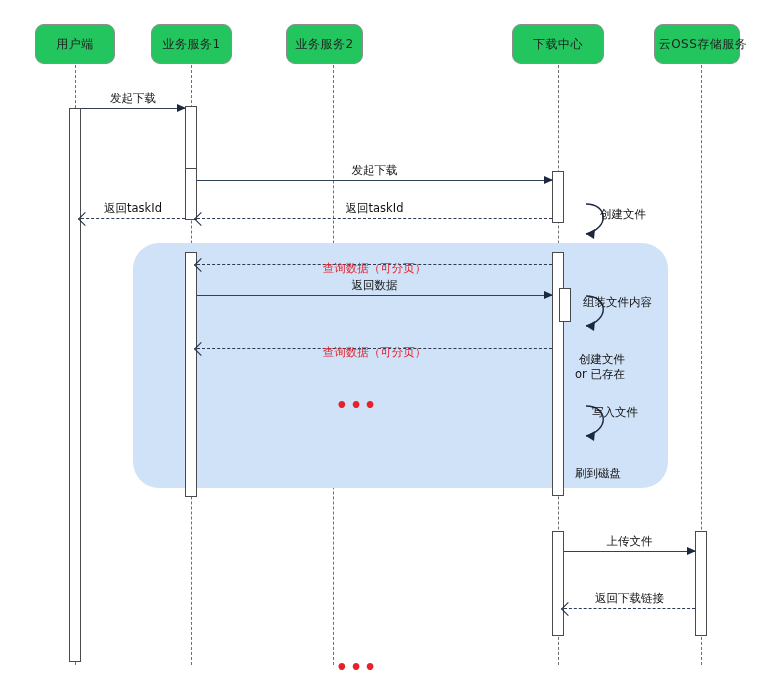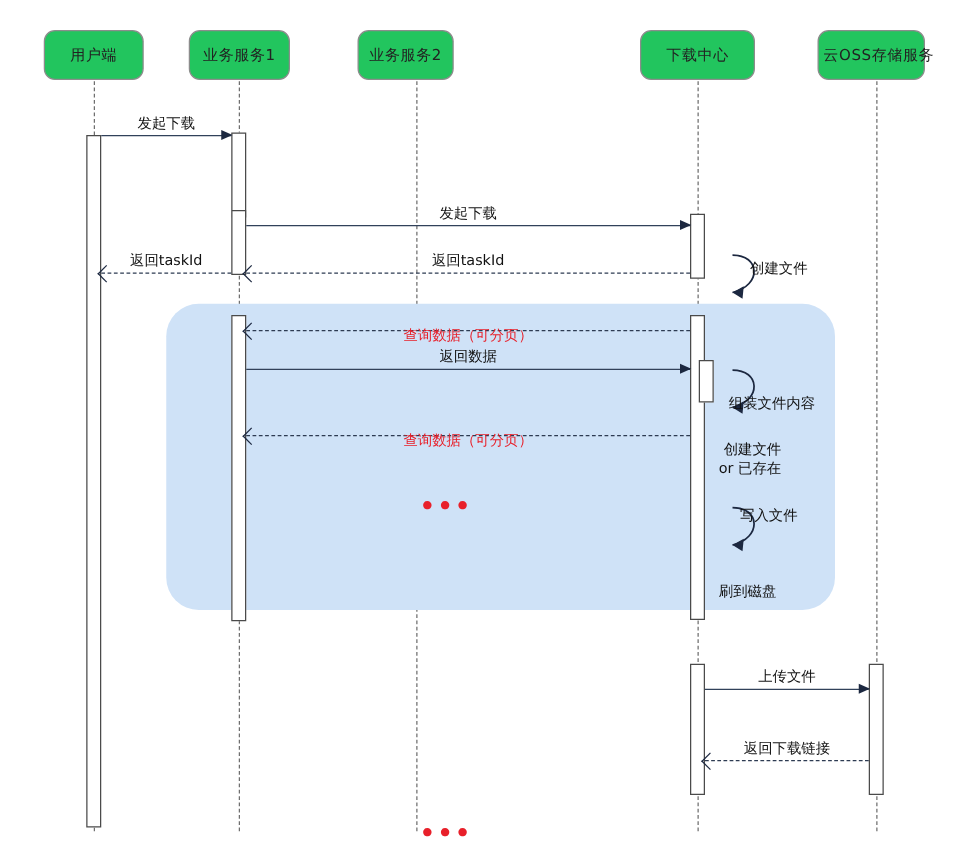--- a/index.html
+++ b/index.html
@@ -172,21 +172,21 @@
   <svg class="selfarrow" style="left:560px;top:198px;" width="52" height="48" viewBox="0 0 52 48">
     <path d="M 26 6 C 48 6 50 30 26 36" fill="none" stroke="#1c2840" stroke-width="1.4"></path>
     <path d="M 26 36 L 35 31 L 34 41 Z" fill="#1c2840"></path>
   </svg>
   <div class="note" style="left:600px;top:207px;">创建文件</div>
 
   <svg class="selfarrow" style="left:560px;top:290px;" width="52" height="48" viewBox="0 0 52 48">
     <path d="M 26 6 C 48 6 50 30 26 36" fill="none" stroke="#1c2840" stroke-width="1.4"></path>
     <path d="M 26 36 L 35 31 L 34 41 Z" fill="#1c2840"></path>
   </svg>
-  <div class="note" style="left:583px;top:295px;margin-top:20px;">组装文件内容</div>
+  <div class="note" style="left:583px;top:295px;">组装文件内容</div>
 
   <svg class="selfarrow" style="left:560px;top:400px;" width="52" height="48" viewBox="0 0 52 48">
     <path d="M 26 6 C 48 6 50 30 26 36" fill="none" stroke="#1c2840" stroke-width="1.4"></path>
     <path d="M 26 36 L 35 31 L 34 41 Z" fill="#1c2840"></path>
   </svg>
   <div class="note" style="left:592px;top:405px;">写入文件</div>
 
   <div class="note" style="left:575px;top:352px;text-align:right;">
     <div>创建文件</div>
     <div>or 已存在</div>

